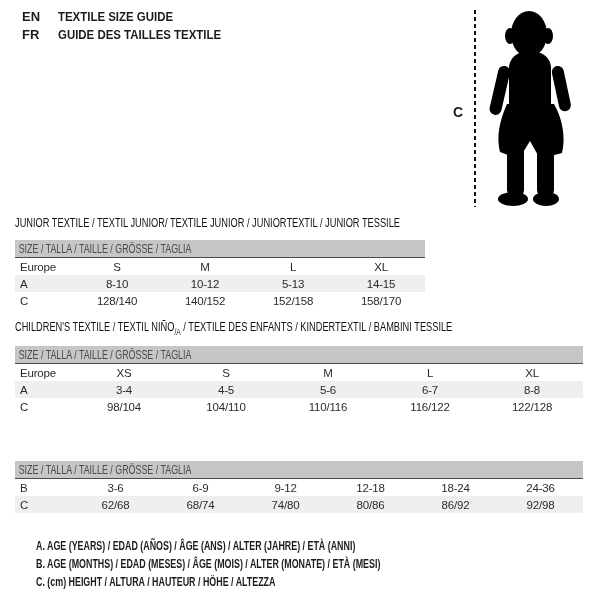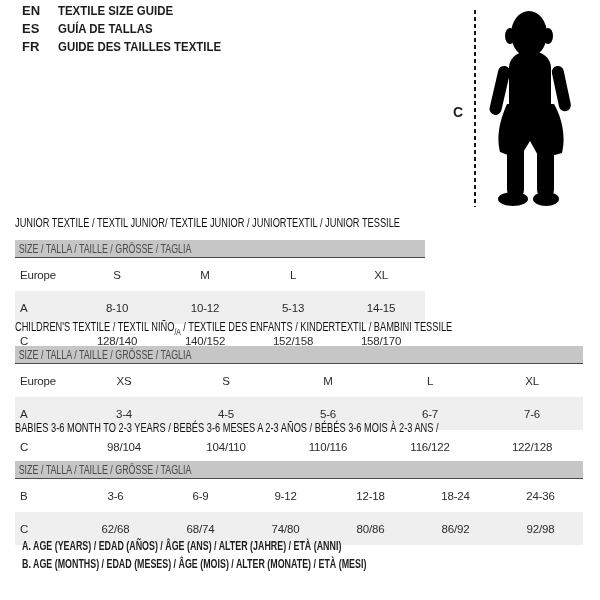--- a/index.html
+++ b/index.html
@@ -7,21 +7,21 @@
     width:600px;height:600px;position:relative;background:#ffffff;
     font-family:"Liberation Sans","DejaVu Sans",sans-serif;
     color:var(--text,#1c1c1c);
     overflow:hidden;
   }
   .abs{position:absolute;}
   .cond{display:inline-block;transform:scaleX(0.74);transform-origin:0 50%;white-space:nowrap;}
   .cond-lang{display:inline-block;transform:scaleX(0.88);transform-origin:0 50%;white-space:nowrap;}
 
   
-  .lang-block{left:22px;top:2px;}
+  .lang-block{left:22px;top:8px;}
   .lang-row{display:flex;height:18px;line-height:18px;font-size:13px;font-weight:bold;}
   .lang-code{width:36px;flex:0 0 36px;}
 
   
   .dash-line{
     left:474px;top:10px;width:2px;height:197px;
     background:repeating-linear-gradient(to bottom,#141414 0 4px,transparent 4px 7px);
   }
   .fig-label{left:453px;top:104px;font-size:14px;font-weight:bold;}
   .baby-svg{left:487px;top:8px;}
@@ -34,43 +34,39 @@
   
   table.size-table{border-collapse:collapse;table-layout:fixed;}
   table.size-table td,table.size-table th{padding:0;font-weight:normal;}
   tr.bar-row th{
     background:var(--bar_bg,#c6c6c6);
     border-bottom:1px solid var(--bar_border,#4a4a4a);
     height:17px;text-align:left;color:var(--bar_text,#4a4a4a);
     font-size:12px;
   }
   tr.bar-row th .cond{padding-left:5px;}
-  tr.data-row td{height:33px;font-size:11.5px;text-align:center;color:#2b2b2b;letter-spacing:-0.2px;margin-left:28px;}
+  tr.data-row td{height:17px;font-size:11.5px;text-align:center;color:#2b2b2b;letter-spacing:-0.2px;margin-left:28px;}
   tr.data-row td.lbl{text-align:left;padding-left:5px;}
   tr.striped td{background:var(--stripe_bg,#efefef);}
 
   .t1{left:15px;top:216px;}  .t1-table{left:15px;top:240px;}
   .t2{left:15px;top:320px;}  .t2-table{left:15px;top:346px;}
   .t3{left:15px;top:421px;}  .t3-table{left:15px;top:461px;}
 
   
   .notes{left:22px;top:537px;}
-  .note-line{height:18px;line-height:18px;font-size:12px;font-weight:bold;}
+  .note-line{height:18px;line-height:18px;font-size:12px;font-weight:bold;margin-left:14px;}
 </style>
 </head>
 <body>
 
 <div class="abs lang-block">
   <div class="lang-row">
     <span class="lang-code">EN</span>
     <span class="cond-lang">TEXTILE SIZE GUIDE</span>
-  </div>
-  <div class="lang-row">
-    <span class="lang-code">ES</span>
-    <span class="cond-lang">GUÍA DE TALLAS</span>
   </div>
   <div class="lang-row">
     <span class="lang-code">FR</span>
     <span class="cond-lang">GUIDE DES TAILLES TEXTILE</span>
   </div>
 </div>
 
 <div class="abs dash-line"></div>
 <div class="abs fig-label">C</div>
 <svg class="abs baby-svg" width="88" height="202" viewBox="0 0 88 202" aria-hidden="true">
@@ -151,35 +147,34 @@
     <td>M</td>
     <td>L</td>
     <td>XL</td>
   </tr>
   <tr class="data-row striped">
     <td class="lbl">A</td>
     <td>3-4</td>
     <td>4-5</td>
     <td>5-6</td>
     <td>6-7</td>
-    <td>7-6</td>
+    <td>8-8</td>
   </tr>
   <tr class="data-row">
     <td class="lbl">C</td>
     <td>98/104</td>
     <td>104/110</td>
     <td>110/116</td>
     <td>116/122</td>
     <td>122/128</td>
   </tr>
 </tbody>
   </table>
 
 <div class="abs t3 sec-title">
-  <div class="title-line"><span class="cond">BABIES 3-6 MONTH TO 2-3 YEARS / BEBÉS 3-6 MESES A 2-3 AÑOS / BÉBÉS 3-6 MOIS À 2-3 ANS /</span></div>
 </div>
 <table class="abs t3-table size-table" style="width:568px">
   <colgroup>
       <col style="width:58px">
       <col style="width:85px">
       <col style="width:85px">
       <col style="width:85px">
       <col style="width:85px">
       <col style="width:85px">
       <col style="width:85px">
@@ -205,13 +200,14 @@
     <td>80/86</td>
     <td>86/92</td>
     <td>92/98</td>
   </tr>
 </tbody>
   </table>
 
 <div class="abs notes">
   <div class="note-line"><span class="cond">A. AGE (YEARS) / EDAD (AÑOS) / ÂGE (ANS) / ALTER (JAHRE) / ETÀ (ANNI)</span></div>
   <div class="note-line"><span class="cond">B. AGE (MONTHS) / EDAD (MESES) / ÂGE (MOIS) / ALTER (MONATE) / ETÀ (MESI)</span></div>
+  <div class="note-line"><span class="cond">C. (cm) HEIGHT / ALTURA / HAUTEUR / HÖHE / ALTEZZA</span></div>
 </div>
 
 </body></html>

